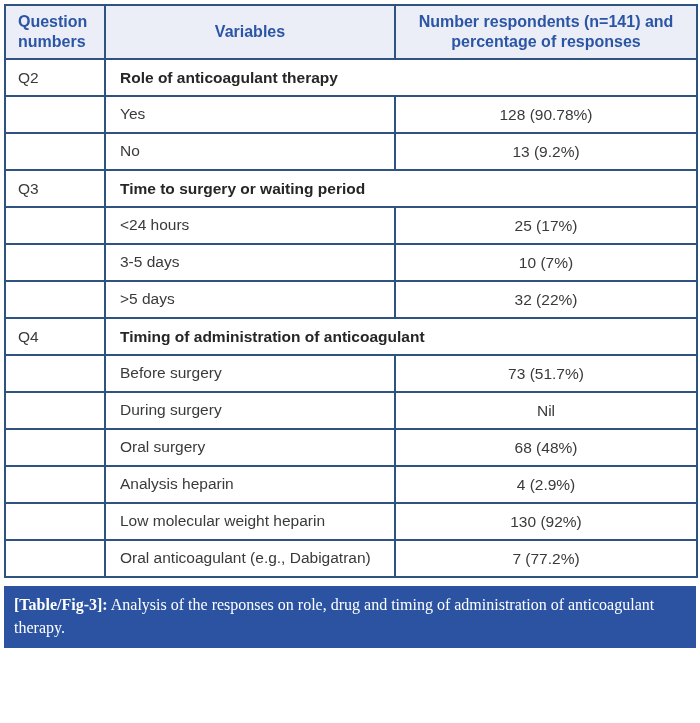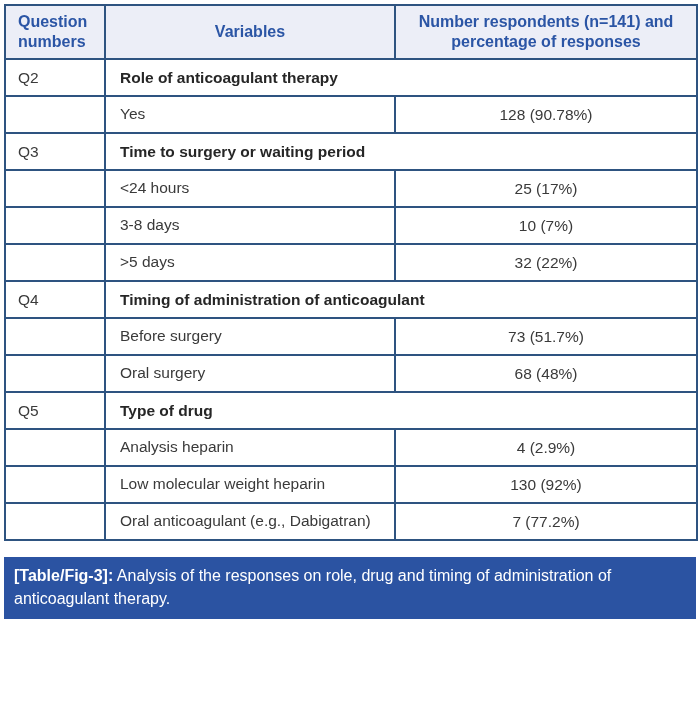--- a/index.html
+++ b/index.html
@@ -69,27 +69,28 @@
   }
   td.varcell{
     text-align:left;
     padding-left:14px;
     line-height:1.3;
   }
   td.valcell{
     text-align:center;
   }
   .caption{
-    margin-top:16px;
+    margin-top:8px;
     background:var(--caption-bg);
     color:var(--caption-text);
     font-size:16px;
     line-height:1.45;
     padding:7px 10px 9px 10px;
     flex:1;
+    font-family:Liberation Serif, serif;
   }
   .caption .cap-label{font-weight:bold;}
 </style>
 </head>
 <body>
 
 <div class="figure-wrap">
   <table class="responses">
     <colgroup>
       <col class="c-q">
@@ -107,55 +108,61 @@
         <tr>
           <td class="qcell">Q2</td>
           <td class="section-title" colspan="2">Role of anticoagulant therapy</td>
         </tr>
         <tr>
           <td class="qcell"></td>
           <td class="varcell">Yes</td>
           <td class="valcell">128 (90.78%)</td>
         </tr>
         <tr>
+          <td class="qcell"></td>
+          <td class="varcell">No</td>
+          <td class="valcell">13 (9.2%)</td>
+        </tr>
+        <tr>
           <td class="qcell">Q3</td>
           <td class="section-title" colspan="2">Time to surgery or waiting period</td>
         </tr>
         <tr>
           <td class="qcell"></td>
           <td class="varcell">&lt;24 hours</td>
           <td class="valcell">25 (17%)</td>
         </tr>
         <tr>
           <td class="qcell"></td>
-          <td class="varcell">3-8 days</td>
+          <td class="varcell">3-5 days</td>
           <td class="valcell">10 (7%)</td>
         </tr>
         <tr>
           <td class="qcell"></td>
           <td class="varcell">&gt;5 days</td>
           <td class="valcell">32 (22%)</td>
         </tr>
         <tr>
           <td class="qcell">Q4</td>
           <td class="section-title" colspan="2">Timing of administration of anticoagulant</td>
         </tr>
         <tr>
           <td class="qcell"></td>
           <td class="varcell">Before surgery</td>
           <td class="valcell">73 (51.7%)</td>
         </tr>
         <tr>
           <td class="qcell"></td>
+          <td class="varcell">During surgery</td>
+          <td class="valcell">Nil</td>
+        </tr>
+        <tr>
+          <td class="qcell"></td>
           <td class="varcell">Oral surgery</td>
           <td class="valcell">68 (48%)</td>
-        </tr>
-        <tr>
-          <td class="qcell">Q5</td>
-          <td class="section-title" colspan="2">Type of drug</td>
         </tr>
         <tr>
           <td class="qcell"></td>
           <td class="varcell">Analysis heparin</td>
           <td class="valcell">4 (2.9%)</td>
         </tr>
         <tr>
           <td class="qcell"></td>
           <td class="varcell">Low molecular weight heparin</td>
           <td class="valcell">130 (92%)</td>

